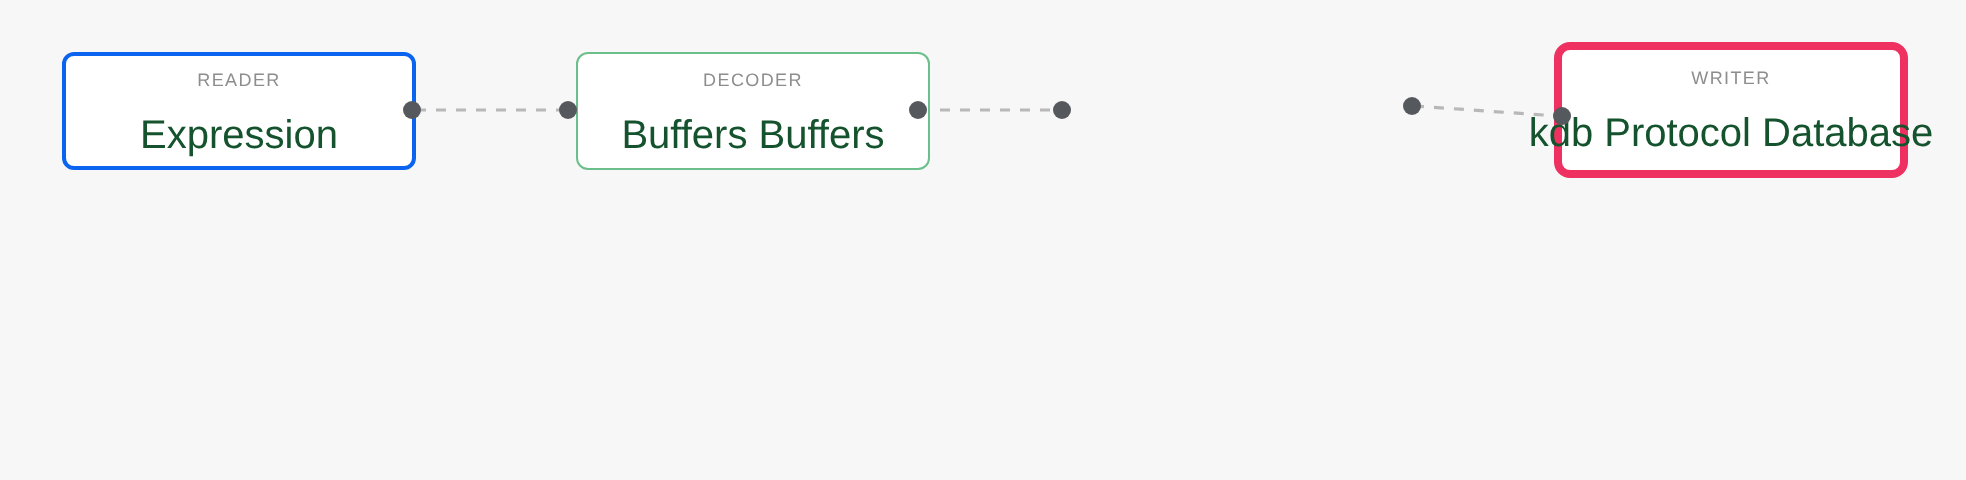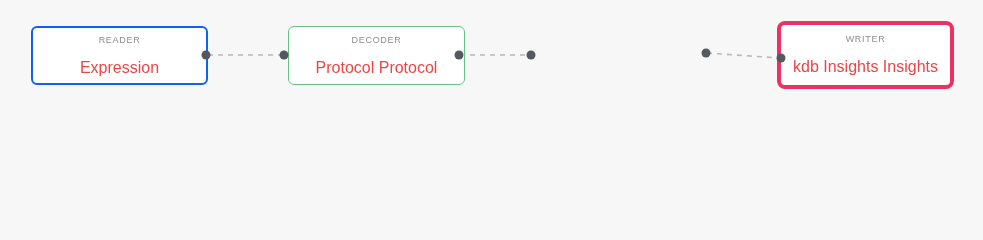--- a/index.html
+++ b/index.html
@@ -40,22 +40,22 @@
   }
   .node-kind {
     font-size: 9px;
     letter-spacing: 0.7px;
     color: #8d8d8d;
     text-transform: uppercase;
     line-height: 13px;
     white-space: nowrap;
   }
   .node-title {
-    font-size: 16px;
-    color: #ef4444;
+    font-size: 20px;
+    color: #14532d;
     line-height: 20px;
     margin-top: 11px;
     white-space: nowrap;
   }
   .port {
     position: absolute;
     width: 9px;
     height: 9px;
     border-radius: 50%;
     background: #55595e;
@@ -91,27 +91,27 @@
     <line x1="707" y1="53" x2="779" y2="58" stroke="#b8b8b8" stroke-width="1.6" stroke-dasharray="5 5"></line>
   </svg>
 
   <div class="node node-reader">
     <div class="node-kind">READER</div>
     <div class="node-title">Expression</div>
   </div>
 
   <div class="node node-decoder">
     <div class="node-kind">DECODER</div>
-    <div class="node-title">Protocol Protocol</div>
+    <div class="node-title">Buffers Buffers</div>
   </div>
 
 
   <div class="node node-writer">
     <div class="node-kind">WRITER</div>
-    <div class="node-title">kdb Insights Insights</div>
+    <div class="node-title">kdb Protocol Database</div>
   </div>
 
   <div class="port" style="left:206px; top:55px;"></div>
   <div class="port" style="left:284px; top:55px;"></div>
   <div class="port" style="left:459px; top:55px;"></div>
   <div class="port" style="left:531px; top:55px;"></div>
   <div class="port" style="left:706px; top:53px;"></div>
   <div class="port" style="left:781px; top:58px;"></div>
 
 </div>

